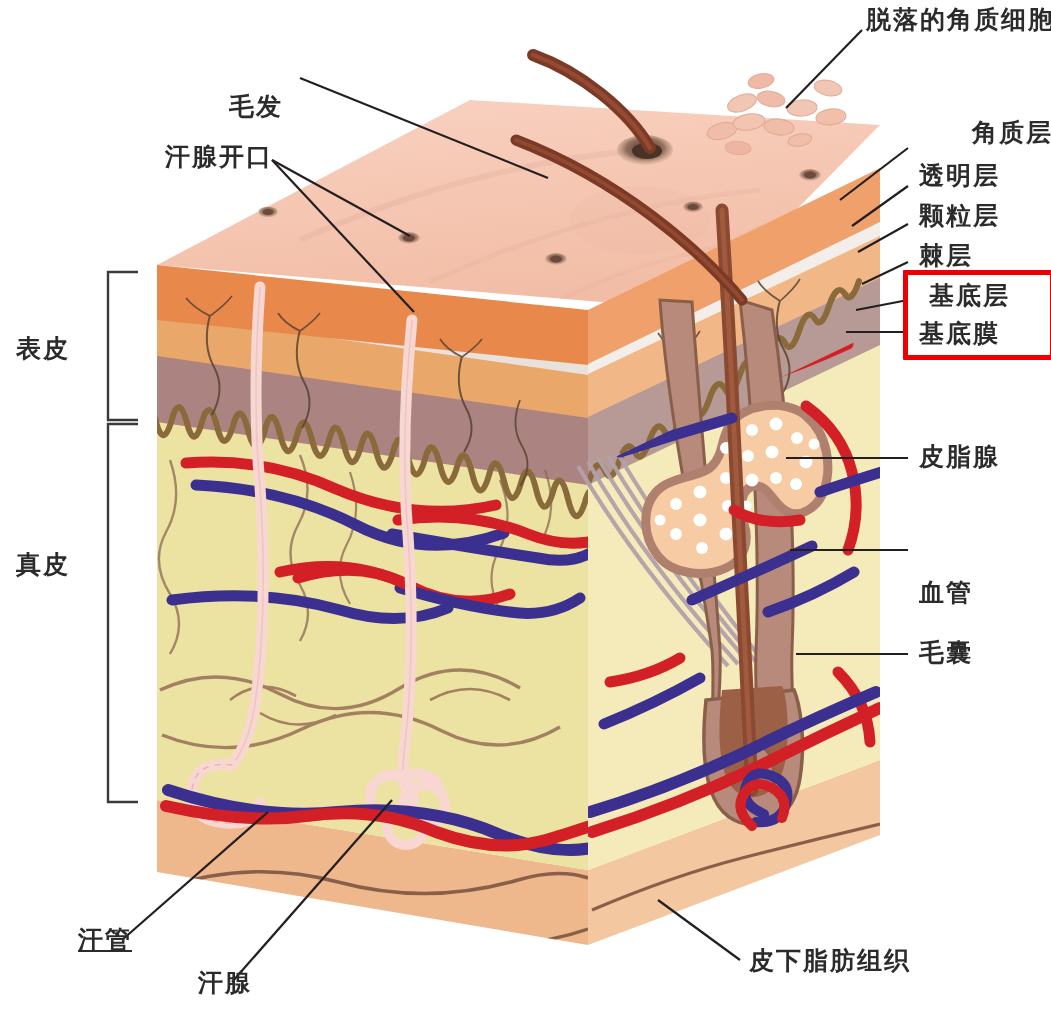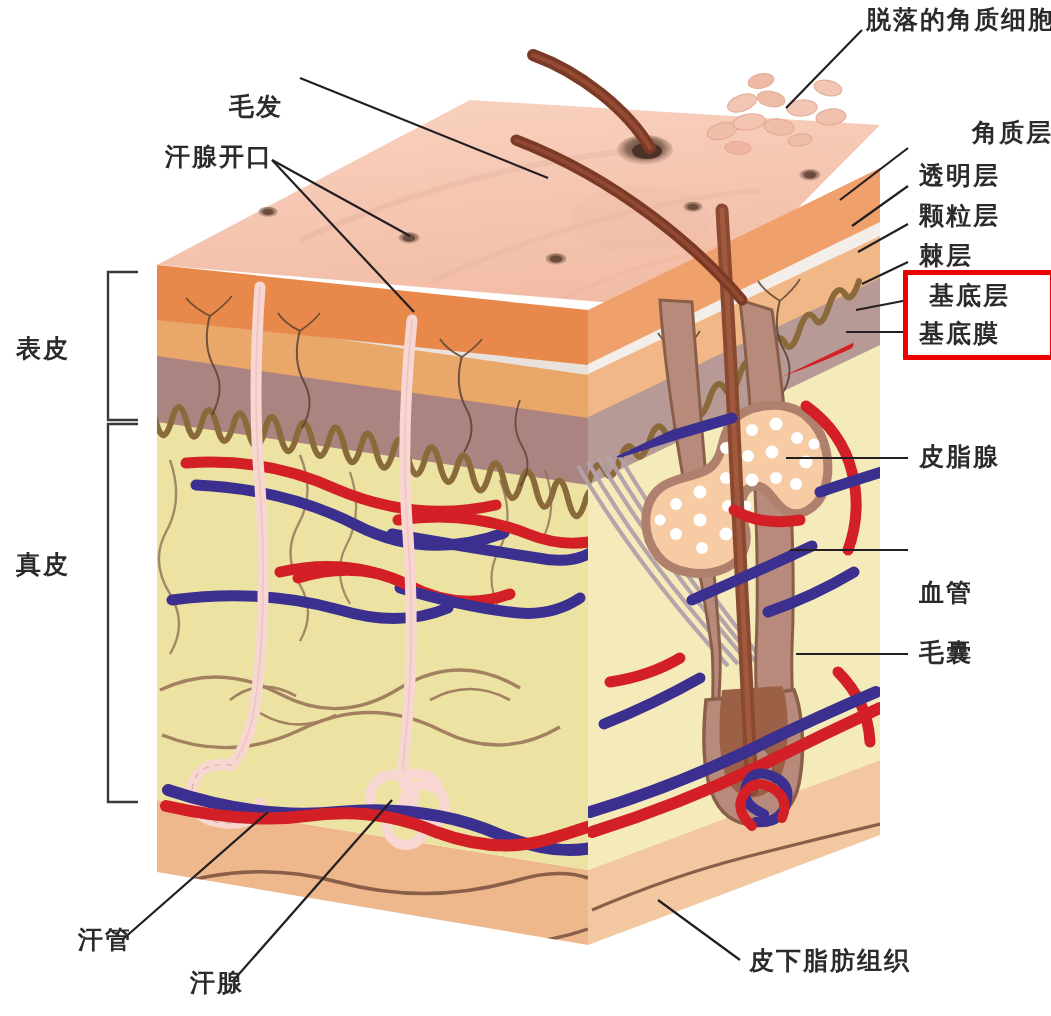--- a/index.html
+++ b/index.html
@@ -403,19 +403,19 @@
   <div class="lbl" style="left:919px; top:321px;text-align:right;">基底膜</div>
 
   <div class="redbox" style="left:903px; top:270px; width:142px; height:80px;"></div>
 
   <div class="lbl" style="left:919px; top:444px;">皮脂腺</div>
   <div class="lbl" style="left:919px; top:536px;margin-top:44px;">血管</div>
   <div class="lbl" style="left:919px; top:640px;">毛囊</div>
 
   <div class="lbl" style="left:749px; top:948px;">皮下脂肪组织</div>
 
-  <div class="lbl" style="left:78px; top:927px;">汗管</div>
-  <div class="lbl" style="left:190px; top:970px;">汗腺</div>
+  <div class="lbl" style="left:78px; top:927px;text-decoration:underline;">汗管</div>
+  <div class="lbl" style="left:198px; top:970px;">汗腺</div>
 
   <div class="lbl" style="left:16px; top:336px;">表皮</div>
   <div class="lbl" style="left:16px; top:552px;">真皮</div>
 
 </div>
 
 </body></html>

